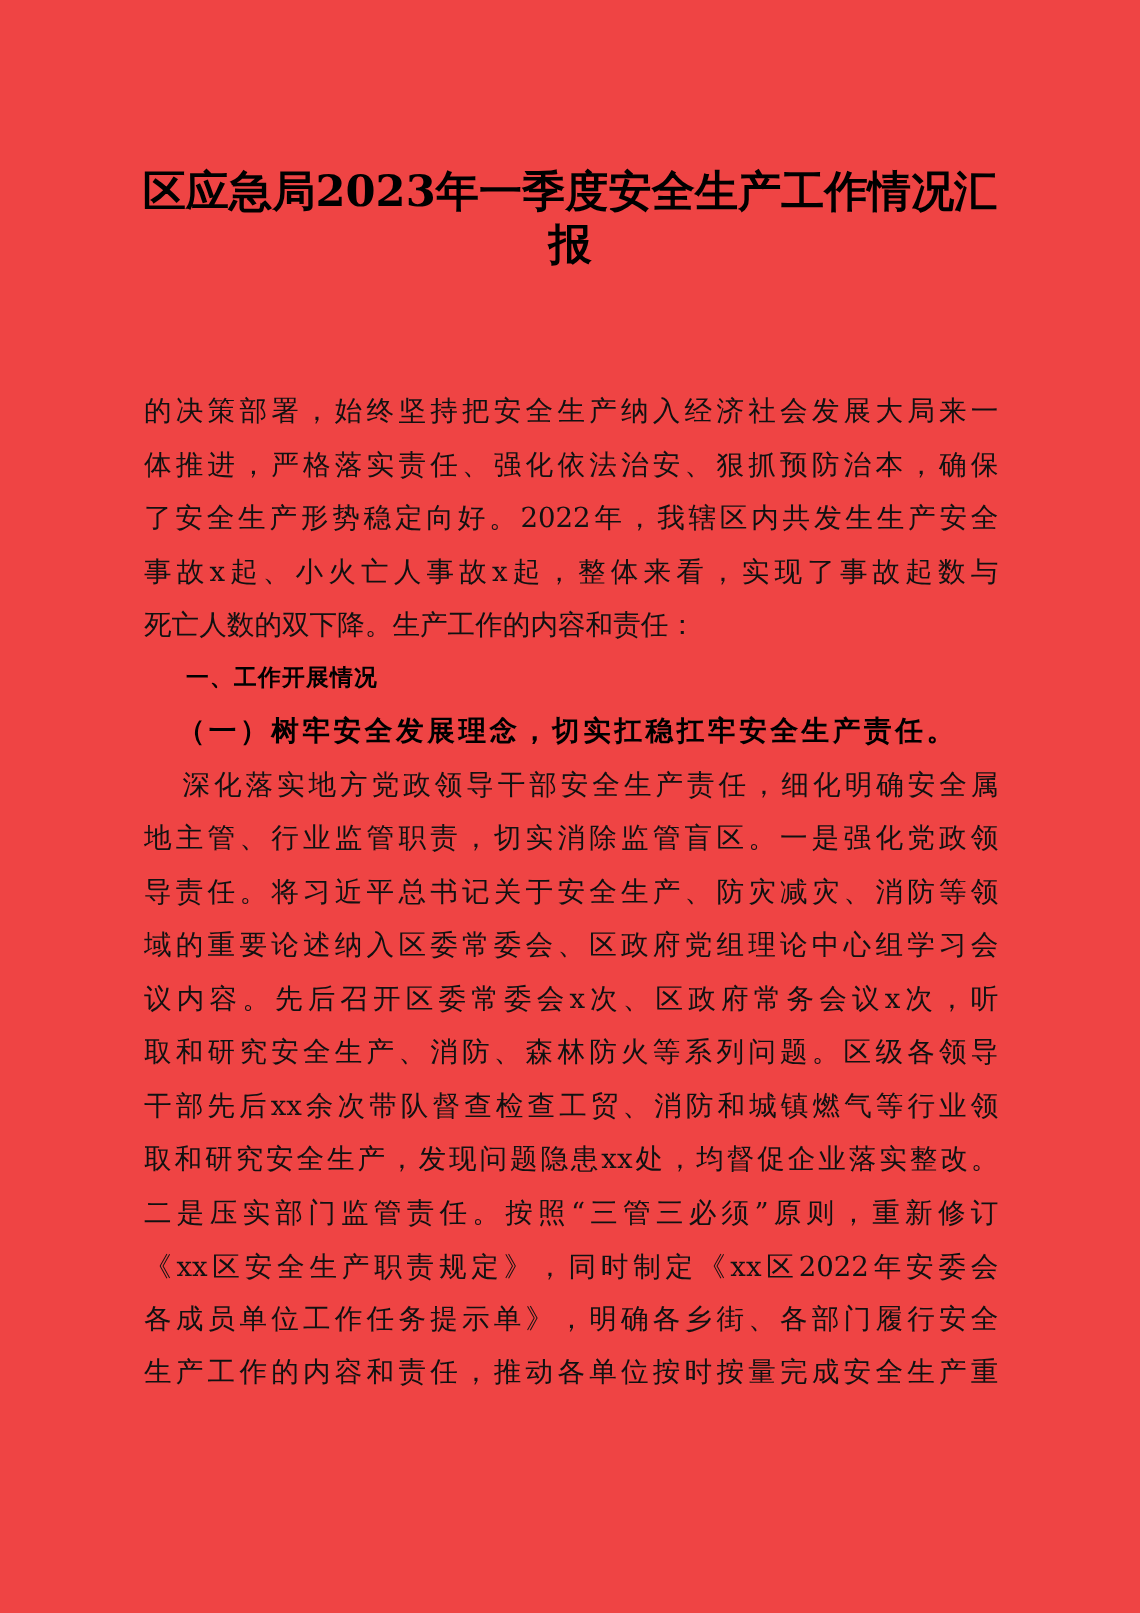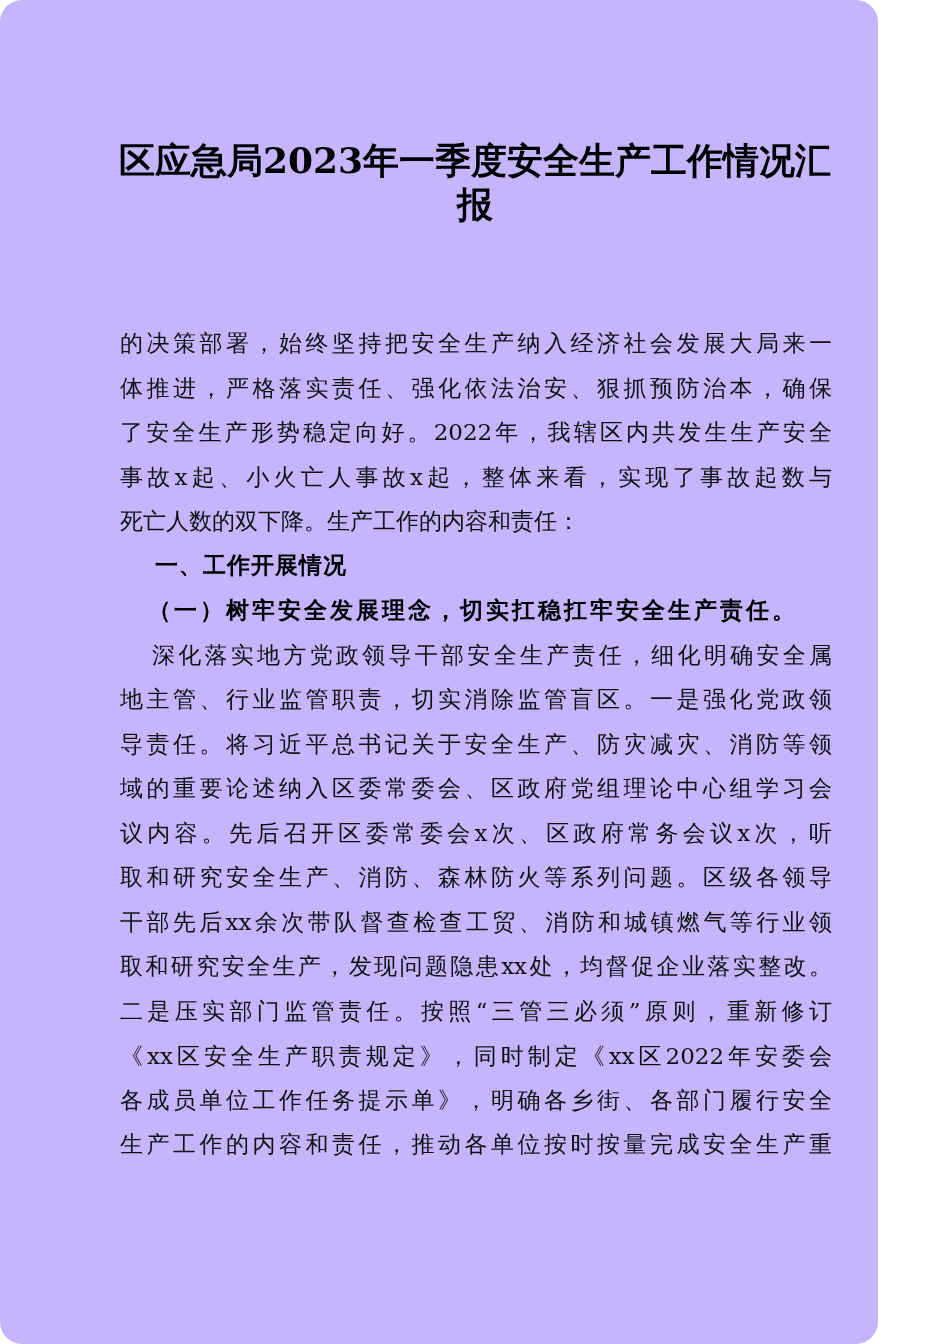--- a/index.html
+++ b/index.html
@@ -1,36 +1,36 @@
 <!DOCTYPE html>
 <html><head>
   <meta charset="utf-8">
   <style>
     html, body { margin: 0; padding: 0; background: #ffffff; }
     body { width: 950px; height: 1344px; position: relative; overflow: hidden; }
-    .page { position: absolute; left: 0; top: 0; width: 878px; height: 1344px; background: #c4b5fd; border-radius: 22px; }
+    .page { position: absolute; left: 0; top: 0; width: 950px; height: 1344px; background: #ef4444; }
     .title {
       position: absolute; left: 100px; width: 750px; text-align: center;
       font-family: "DejaVu Serif", "Liberation Serif", serif;
       font-weight: bold; font-size: 36px; color: #000; line-height: 44px;
       letter-spacing: 0px;
     }
     .title.l1 { top: 138px; }
     .title.l2 { top: 182px; }
     .line {
       position: absolute; left: 120px; width: 712px; height: 44px;
       font-family: "DejaVu Serif", "Liberation Serif", serif;
       font-size: 23px; color: #111; line-height: 44px; white-space: nowrap;
       text-align: justify; text-align-last: justify;
     }
     .line.indent { left: 152px; width: 680px; }
     .line.last { text-align-last: left; }
     .heading1 {
       position: absolute; left: 155px; font-family: "DejaVu Sans", "Liberation Sans", sans-serif;
-      font-size: 23px; font-weight: bold; color: #000; line-height: 44px; letter-spacing: 1px;
+      font-size: 19px; font-weight: bold; color: #000; line-height: 44px; letter-spacing: 1px;
     }
     .heading2 {
       position: absolute; left: 148px; font-family: "DejaVu Serif", "Liberation Serif", serif;
       font-size: 23px; color: #000; line-height: 44px; letter-spacing: 3px; font-weight: bold;
     }
   </style>
 </head>
 <body>
 
 <div class="page">

